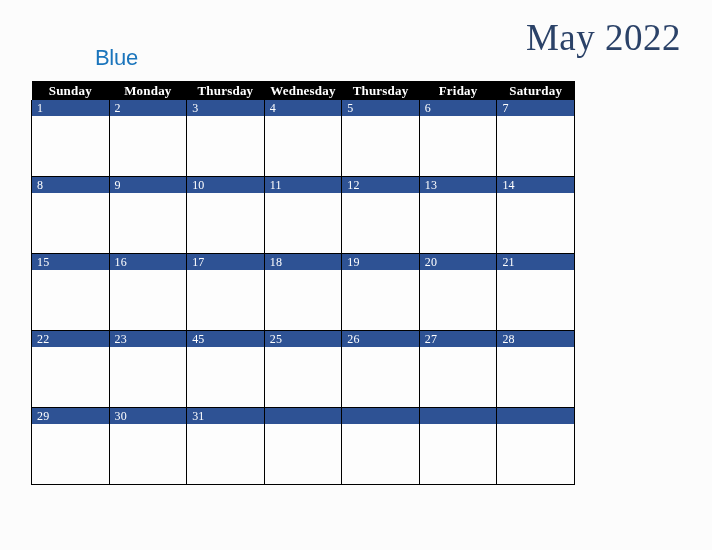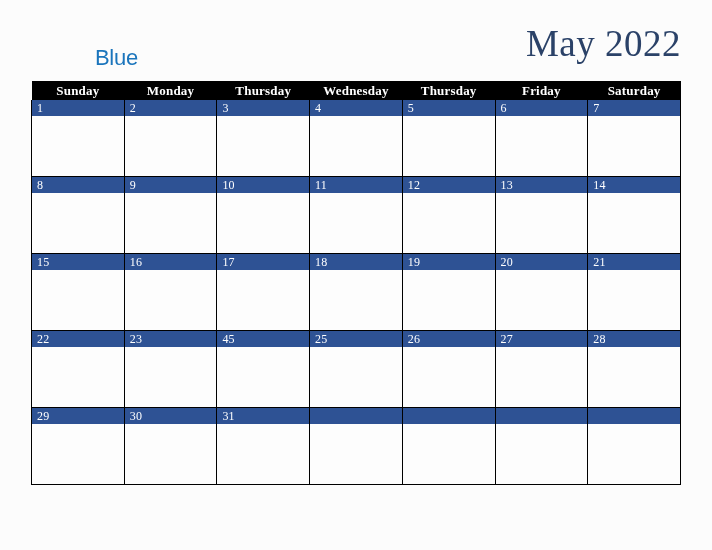--- a/index.html
+++ b/index.html
@@ -73,37 +73,37 @@
     font-weight: 400;
     color: #1b75bc;
     letter-spacing: -0.3px;
     line-height: 24px;
     margin-left: 32px;
   }
 
   .month-title {
     position: absolute;
     right: 31px;
-    top: 22px;
+    top: 16px;
     font-family: "Liberation Serif", serif;
     font-size: 37px;
     font-weight: 400;
     color: #2b4268;
     letter-spacing: 0.5px;
     line-height: 44px;
     white-space: nowrap;
     margin-left: 24px;
   }
 
   
   .calendar {
     position: absolute;
     left: 31px;
     top: 81px;
-    width: 650px;
+    width: 544px;
     border-collapse: collapse;
     table-layout: fixed;
     padding-left: 36px;
   }
 
   .calendar th {
     background: #000000;
     color: #ffffff;
     font-family: "Liberation Serif", serif;
     font-size: 13px;

